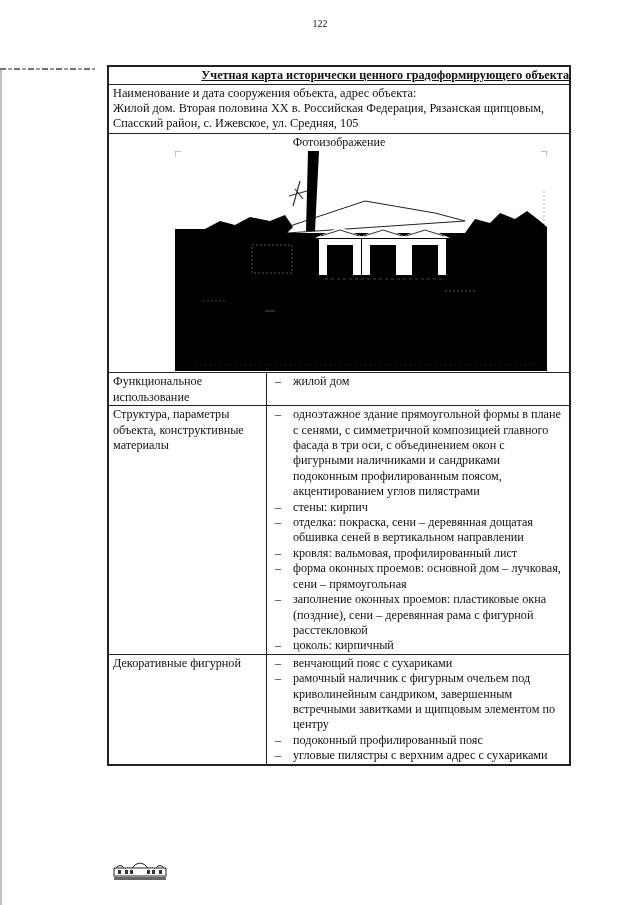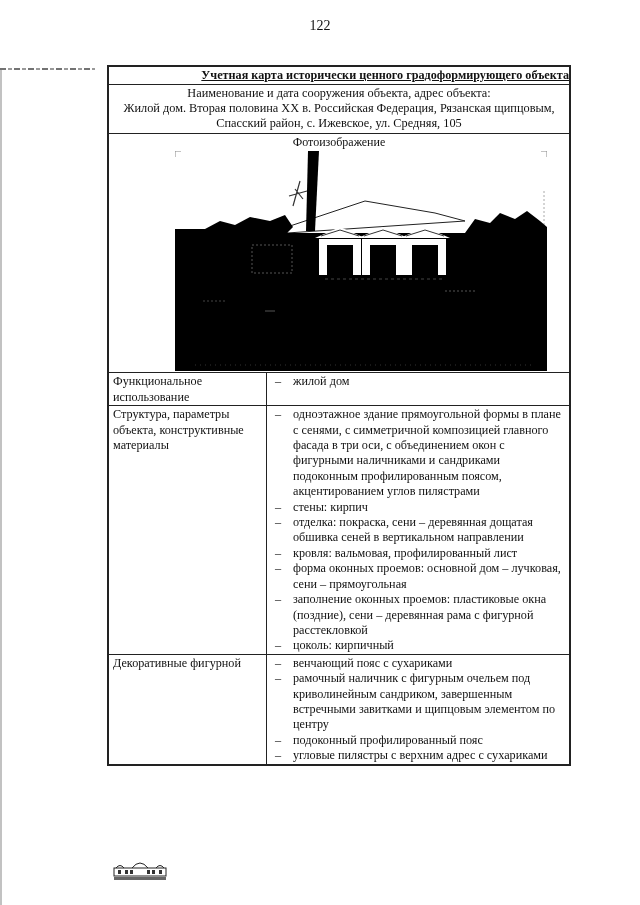--- a/index.html
+++ b/index.html
@@ -2,21 +2,21 @@
 <html><head>
 <meta charset="utf-8">
 <style>
   html, body { margin: 0; padding: 0; background: #ffffff; }
   body {
     width: 640px; height: 905px; position: relative; overflow: hidden;
     font-family: "Liberation Serif", "DejaVu Serif", serif; color: #111;
   }
   .page-number {
     position: absolute; left: 0; width: 640px; top: 18px;
-    text-align: center; font-size: 14px;
+    text-align: center; font-size: 10px;
   }
   .margin-scan {
     position: absolute; left: 0; top: 68px; width: 95px; height: 2px;
     background: repeating-linear-gradient(90deg,#444 0 6px,#fff 6px 8px,#777 8px 12px,#fff 12px 14px);
     opacity: .75;
   }
   .left-edge {
     position: absolute; left: 0; top: 70px; width: 2px; height: 835px;
     background: #999; opacity: .6;
   }
@@ -26,21 +26,21 @@
   }
   .card table { border-collapse: collapse; width: 100%; }
   .card td {
     border: 1px solid #222; vertical-align: top; padding: 0;
     font-size: 12.2px; line-height: 15.4px;
   }
   .title-cell {
     text-align: right; font-weight: bold; text-decoration: underline;
     font-size: 12.5px; padding: 1px 0 1px 0 !important; height: 12px;
   }
-  .header-cell { text-align: center; padding: 1px 4px 2px 4px !important; }
+  .header-cell { padding: 1px 4px 2px 4px !important; }
   .header-cell div { line-height: 15px; font-size: 12.3px; }
   .photo-cell { text-align: center; height: 238px; position: relative; }
   .photo-label { display: block; font-size: 12px; line-height: 14px; padding-top: 1px; }
   .photo {
     position: absolute; left: 66px; top: 17px; width: 372px; height: 220px;
   }
   .photo svg { width: 100%; height: 100%; display: block; }
   .label-cell { width: 150px; padding: 1px 3px 0 4px !important; }
   .content-cell { padding: 1px 3px 0 8px !important; }
   ul.items { list-style: none; margin: 0; padding: 0; }

